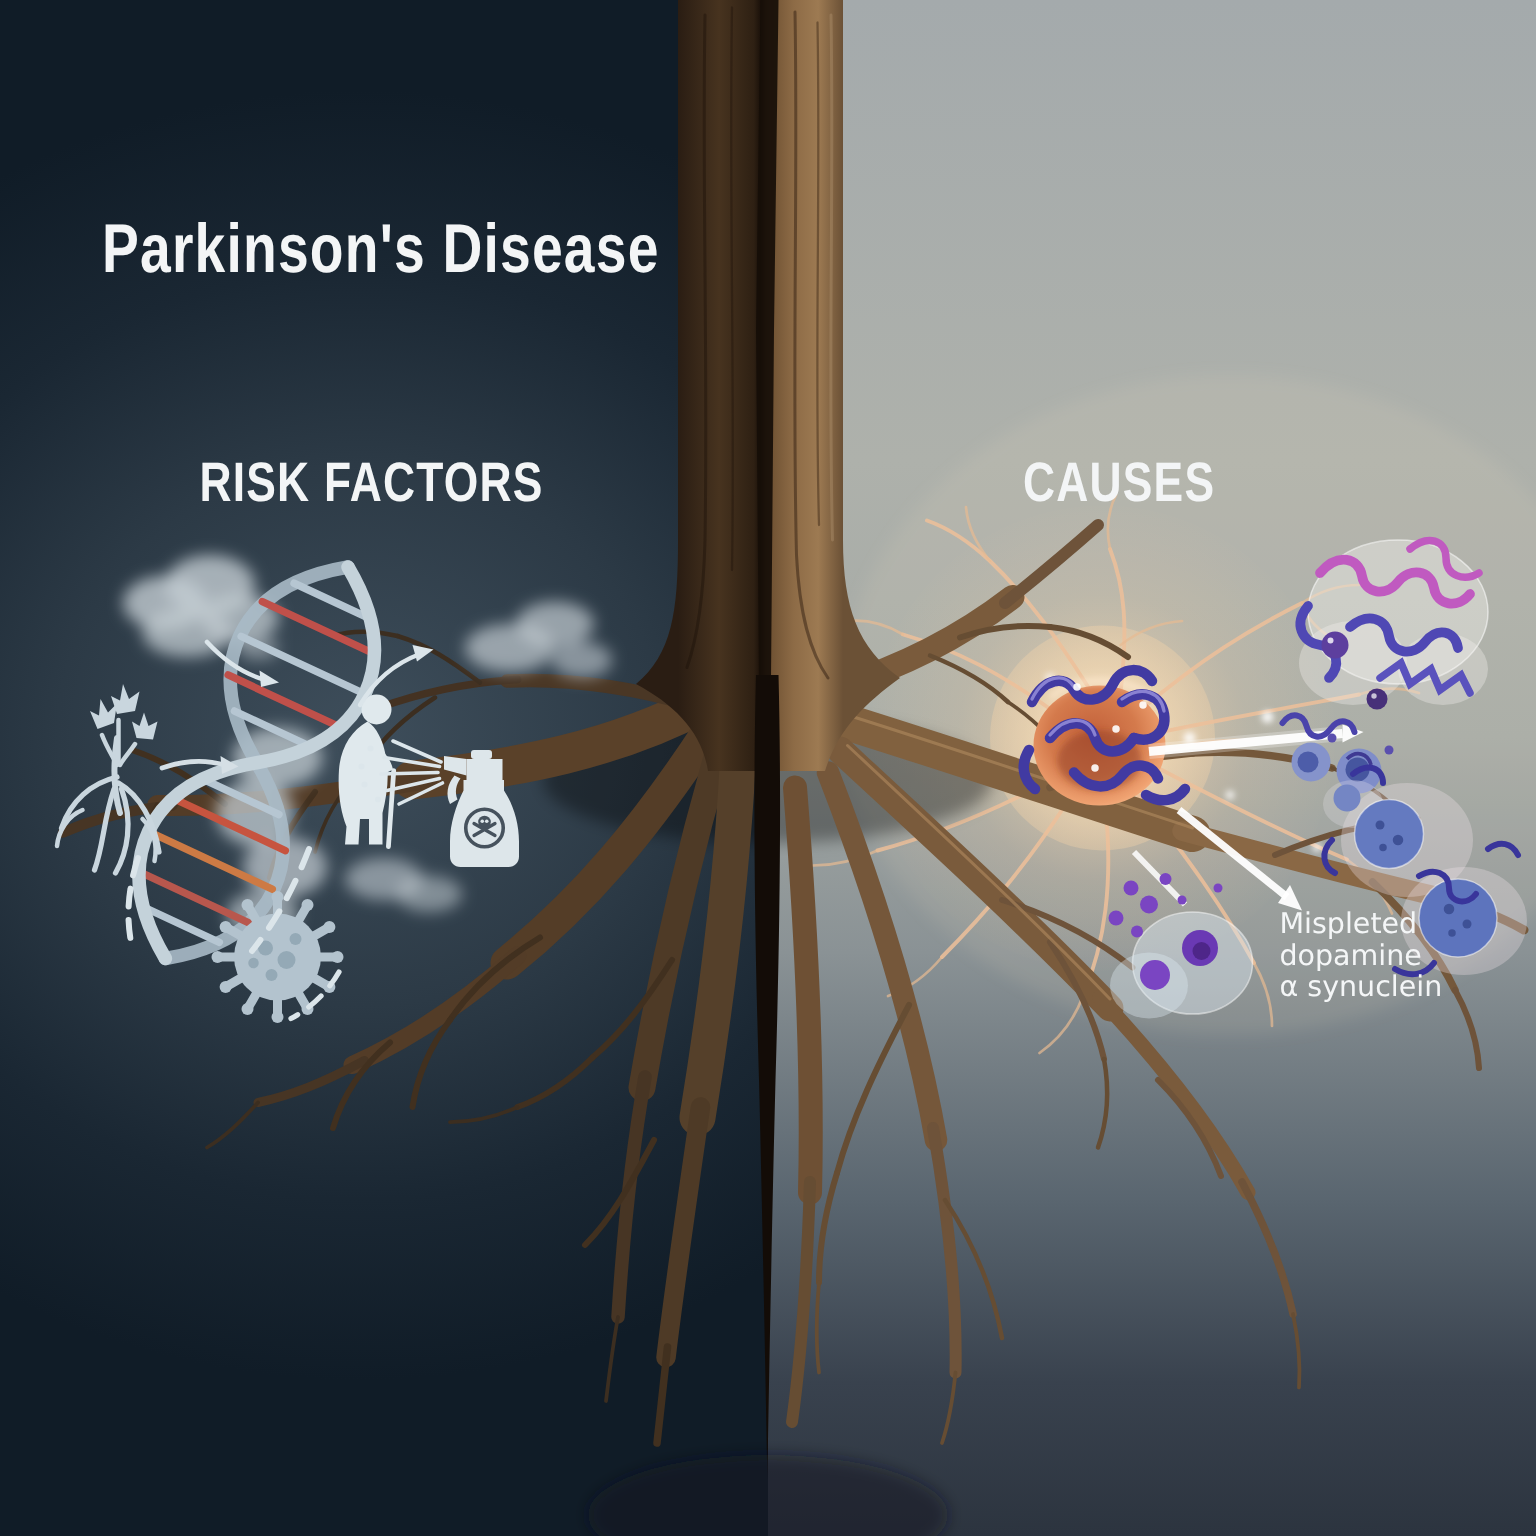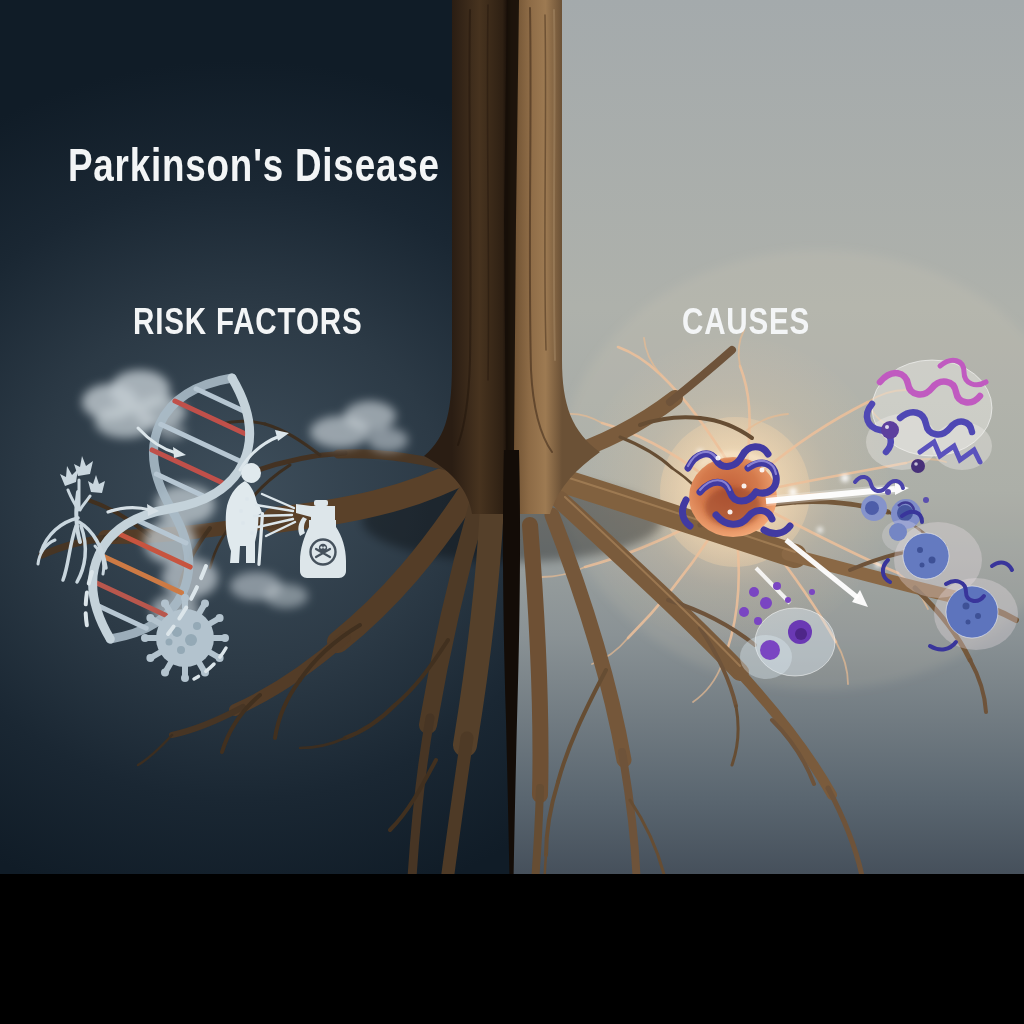--- a/index.html
+++ b/index.html
@@ -1,16 +1,16 @@
 <!DOCTYPE html>
 <html><head>
 <meta charset="utf-8">
 <style>
   html,body{margin:0;padding:0;background:#000;}
-  .canvas{position:relative;width:1024px;height:874px;overflow:hidden;
+  .canvas{position:relative;width:1024px;height:1024px;overflow:hidden;
           font-family:"Liberation Sans", sans-serif;}
   .bg-left{position:absolute;left:0;top:0;width:512px;height:1024px;
     background:radial-gradient(ellipse 480px 430px at 240px 490px,
       #3e4e5b 0%, #2c3a46 42%, #1a2733 72%, #101c27 100%);}
   .bg-right{position:absolute;left:512px;top:0;width:512px;height:1024px;
     background:linear-gradient(180deg,
       #a4aaac 0%, #aeb1ab 30%, #a4a9a5 48%, #8a9295 62%,
       #5a6670 78%, #39424e 90%, #2c343f 100%);}
   .headline{position:absolute;color:#f3f5f6;font-weight:bold;
     transform-origin:left center;white-space:nowrap;}
@@ -446,13 +446,18 @@
       </g>
     </g>
 
     <ellipse cx="512" cy="1010" rx="120" ry="40" fill="rgba(18,24,32,.5)" filter="url(#soft)"></ellipse>
   </svg>
 
   <div class="headline title">Parkinson's Disease</div>
   <div class="headline h-left">RISK FACTORS</div>
   <div class="headline h-right">CAUSES</div>
 
+  <div class="annotation">
+    <div>Mispleted</div>
+    <div>dopamine</div>
+    <div>α synuclein</div>
+  </div>
 </div>
 
 </body></html>

